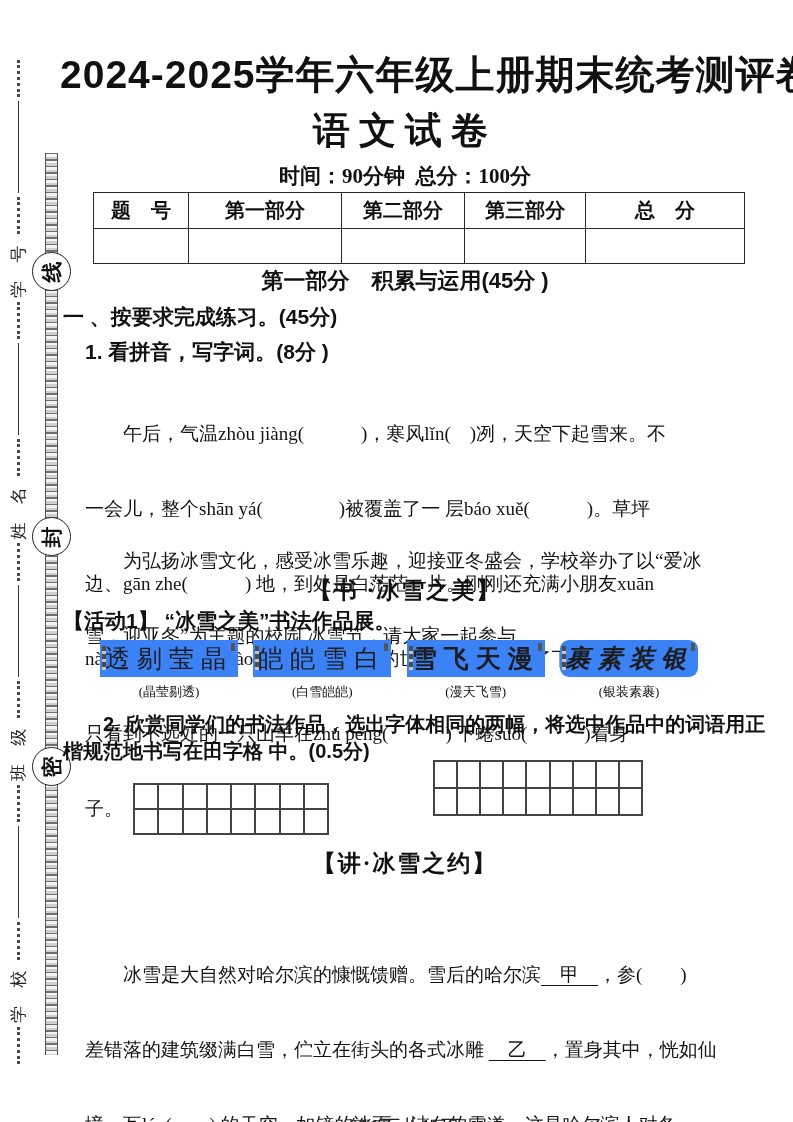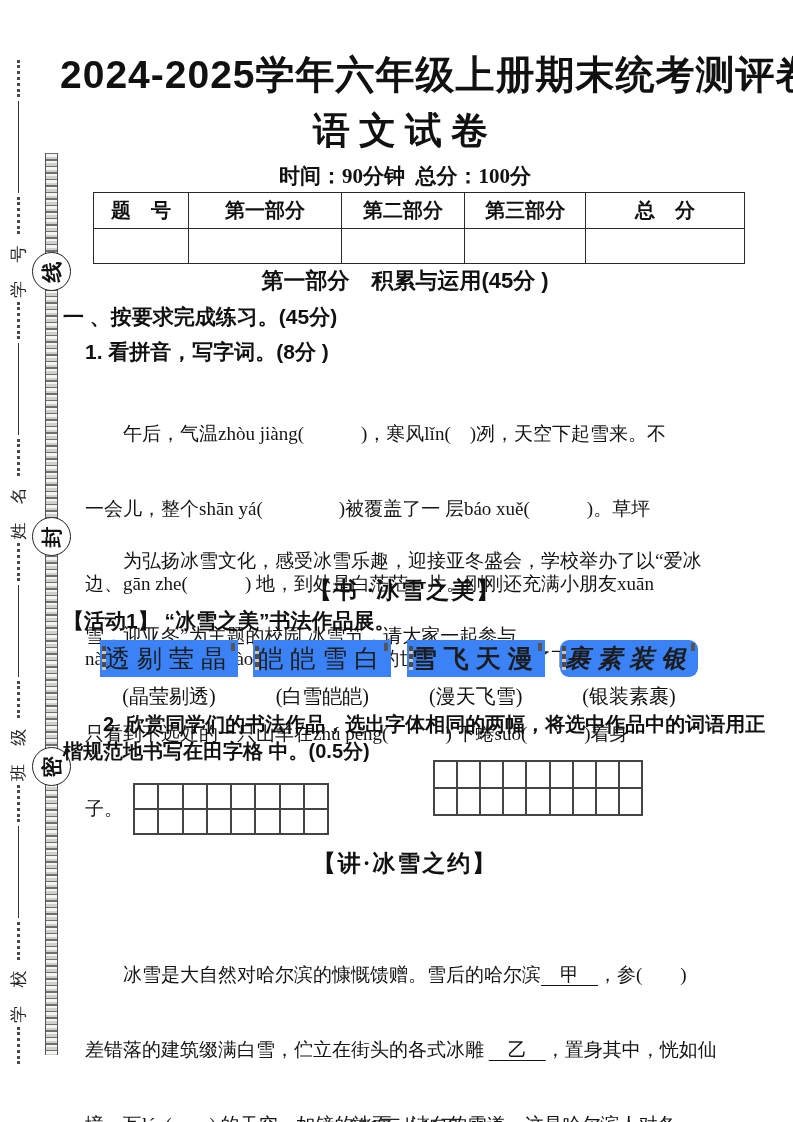--- a/index.html
+++ b/index.html
@@ -68,21 +68,21 @@
          font-size:25px;letter-spacing:7px;color:#1c1c1c;white-space:pre;}
   .strip::before{content:"";position:absolute;left:2px;top:6px;width:4px;height:24px;
                  background:repeating-linear-gradient(to bottom,#4c4c4c 0 5px,#c7c5c0 5px 8px);}
   .strip::after{content:"";position:absolute;right:3px;top:3px;width:4px;height:8px;background:#555;}
   .s1{font-weight:500;}
   .s2{font-weight:400;}
   .s3{font-weight:700;}
   .s4{font-weight:700;font-style:italic;border-radius:9px;}
   .caption-row{position:absolute;left:100px;top:683px;width:598px;display:flex;
                justify-content:space-between;}
-  .caption{width:138px;text-align:center;font-size:20px;white-space:pre;}
+  .caption{width:138px;text-align:center;font-size:13px;white-space:pre;}
 
   .q2-text{position:absolute;left:63px;font-family:"Liberation Sans",sans-serif;
            font-weight:700;font-size:20px;white-space:pre;}
   .q2l1{top:711px;margin-left:40px;} .q2l2{top:738px;}
 
   .tian-grid{position:absolute;display:grid;border:1px solid #444;background:#fff;}
   .tian-grid .cell{border:0.8px solid #444;}
   .grid-left{left:133px;top:783px;width:194px;height:50px;}
   .grid-right{left:433px;top:760px;width:208px;height:54px;}
 

